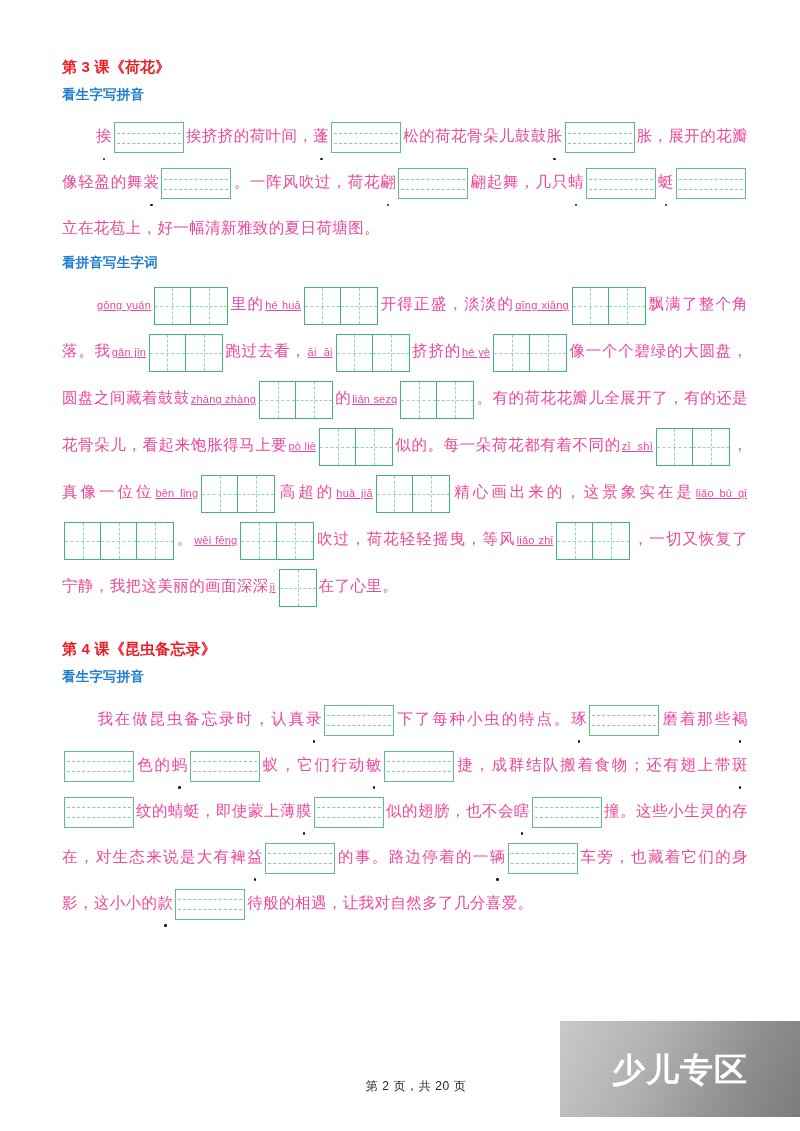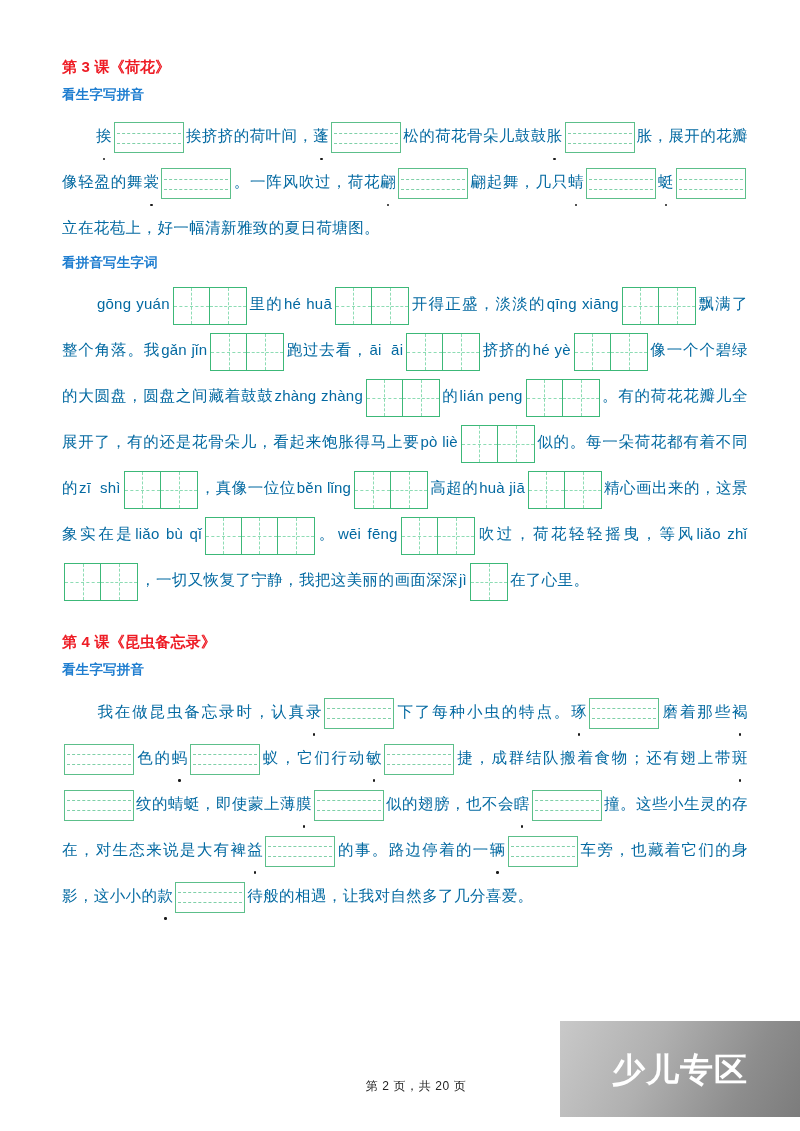--- a/index.html
+++ b/index.html
@@ -39,21 +39,21 @@
     margin: 0 0 10px 0;
     line-height: 1.2;
   }
   .section { margin-bottom: 4px; }
   .lesson-block + .lesson-block { margin-top: 30px; }
 
   
   .flow {
     font-family: "Liberation Serif", "DejaVu Serif", serif;
     font-size: 15.5px;
-    color: #0369a1;
+    color: #ec4899;
     line-height: 46px;
     text-align: justify;
     text-justify: inter-character;
     word-break: break-all;
   }
   .flow .indent { display: inline-block; width: 34px; }
 
   .cn { letter-spacing: .4px; }
 
   
@@ -69,23 +69,24 @@
     width: 2.5px;
     height: 2.5px;
     margin-left: -1.25px;
     border-radius: 50%;
     background: #1a1a1a;
   }
 
   
   .py {
     font-family: "Liberation Sans", "DejaVu Sans", sans-serif;
-    font-size: 15px;
+    font-size: 11px;
     letter-spacing: .2px;
     padding: 0 1px;
+    text-decoration: underline;
   }
 
   
   .pybox {
     display: inline-block;
     vertical-align: middle;
     width: 70px;
     height: 31px;
     border: 1.2px solid #5cbf8a;
     background:
@@ -210,21 +211,21 @@
             <span class="cell"></span>
           </span><span class="cn">跑过去看，</span><span class="py">āi&nbsp; āi</span><span class="grid">
             <span class="cell"></span>
             <span class="cell"></span>
           </span><span class="cn">挤挤的</span><span class="py">hé yè</span><span class="grid">
             <span class="cell"></span>
             <span class="cell"></span>
           </span><span class="cn">像一个个碧绿的大圆盘，圆盘之间藏着鼓鼓</span><span class="py">zhàng zhàng</span><span class="grid">
             <span class="cell"></span>
             <span class="cell"></span>
-          </span><span class="cn">的</span><span class="py">lián peng</span><span class="grid">
+          </span><span class="cn">的</span><span class="py">lián sezq</span><span class="grid">
             <span class="cell"></span>
             <span class="cell"></span>
           </span><span class="cn">。有的荷花花瓣儿全展开了，有的还是花骨朵儿，看起来饱胀得马上要</span><span class="py">pò liè</span><span class="grid">
             <span class="cell"></span>
             <span class="cell"></span>
           </span><span class="cn">似的。每一朵荷花都有着不同的</span><span class="py">zī&nbsp; shì</span><span class="grid">
             <span class="cell"></span>
             <span class="cell"></span>
           </span><span class="cn">，真像一位位</span><span class="py">běn lǐng</span><span class="grid">
             <span class="cell"></span>

